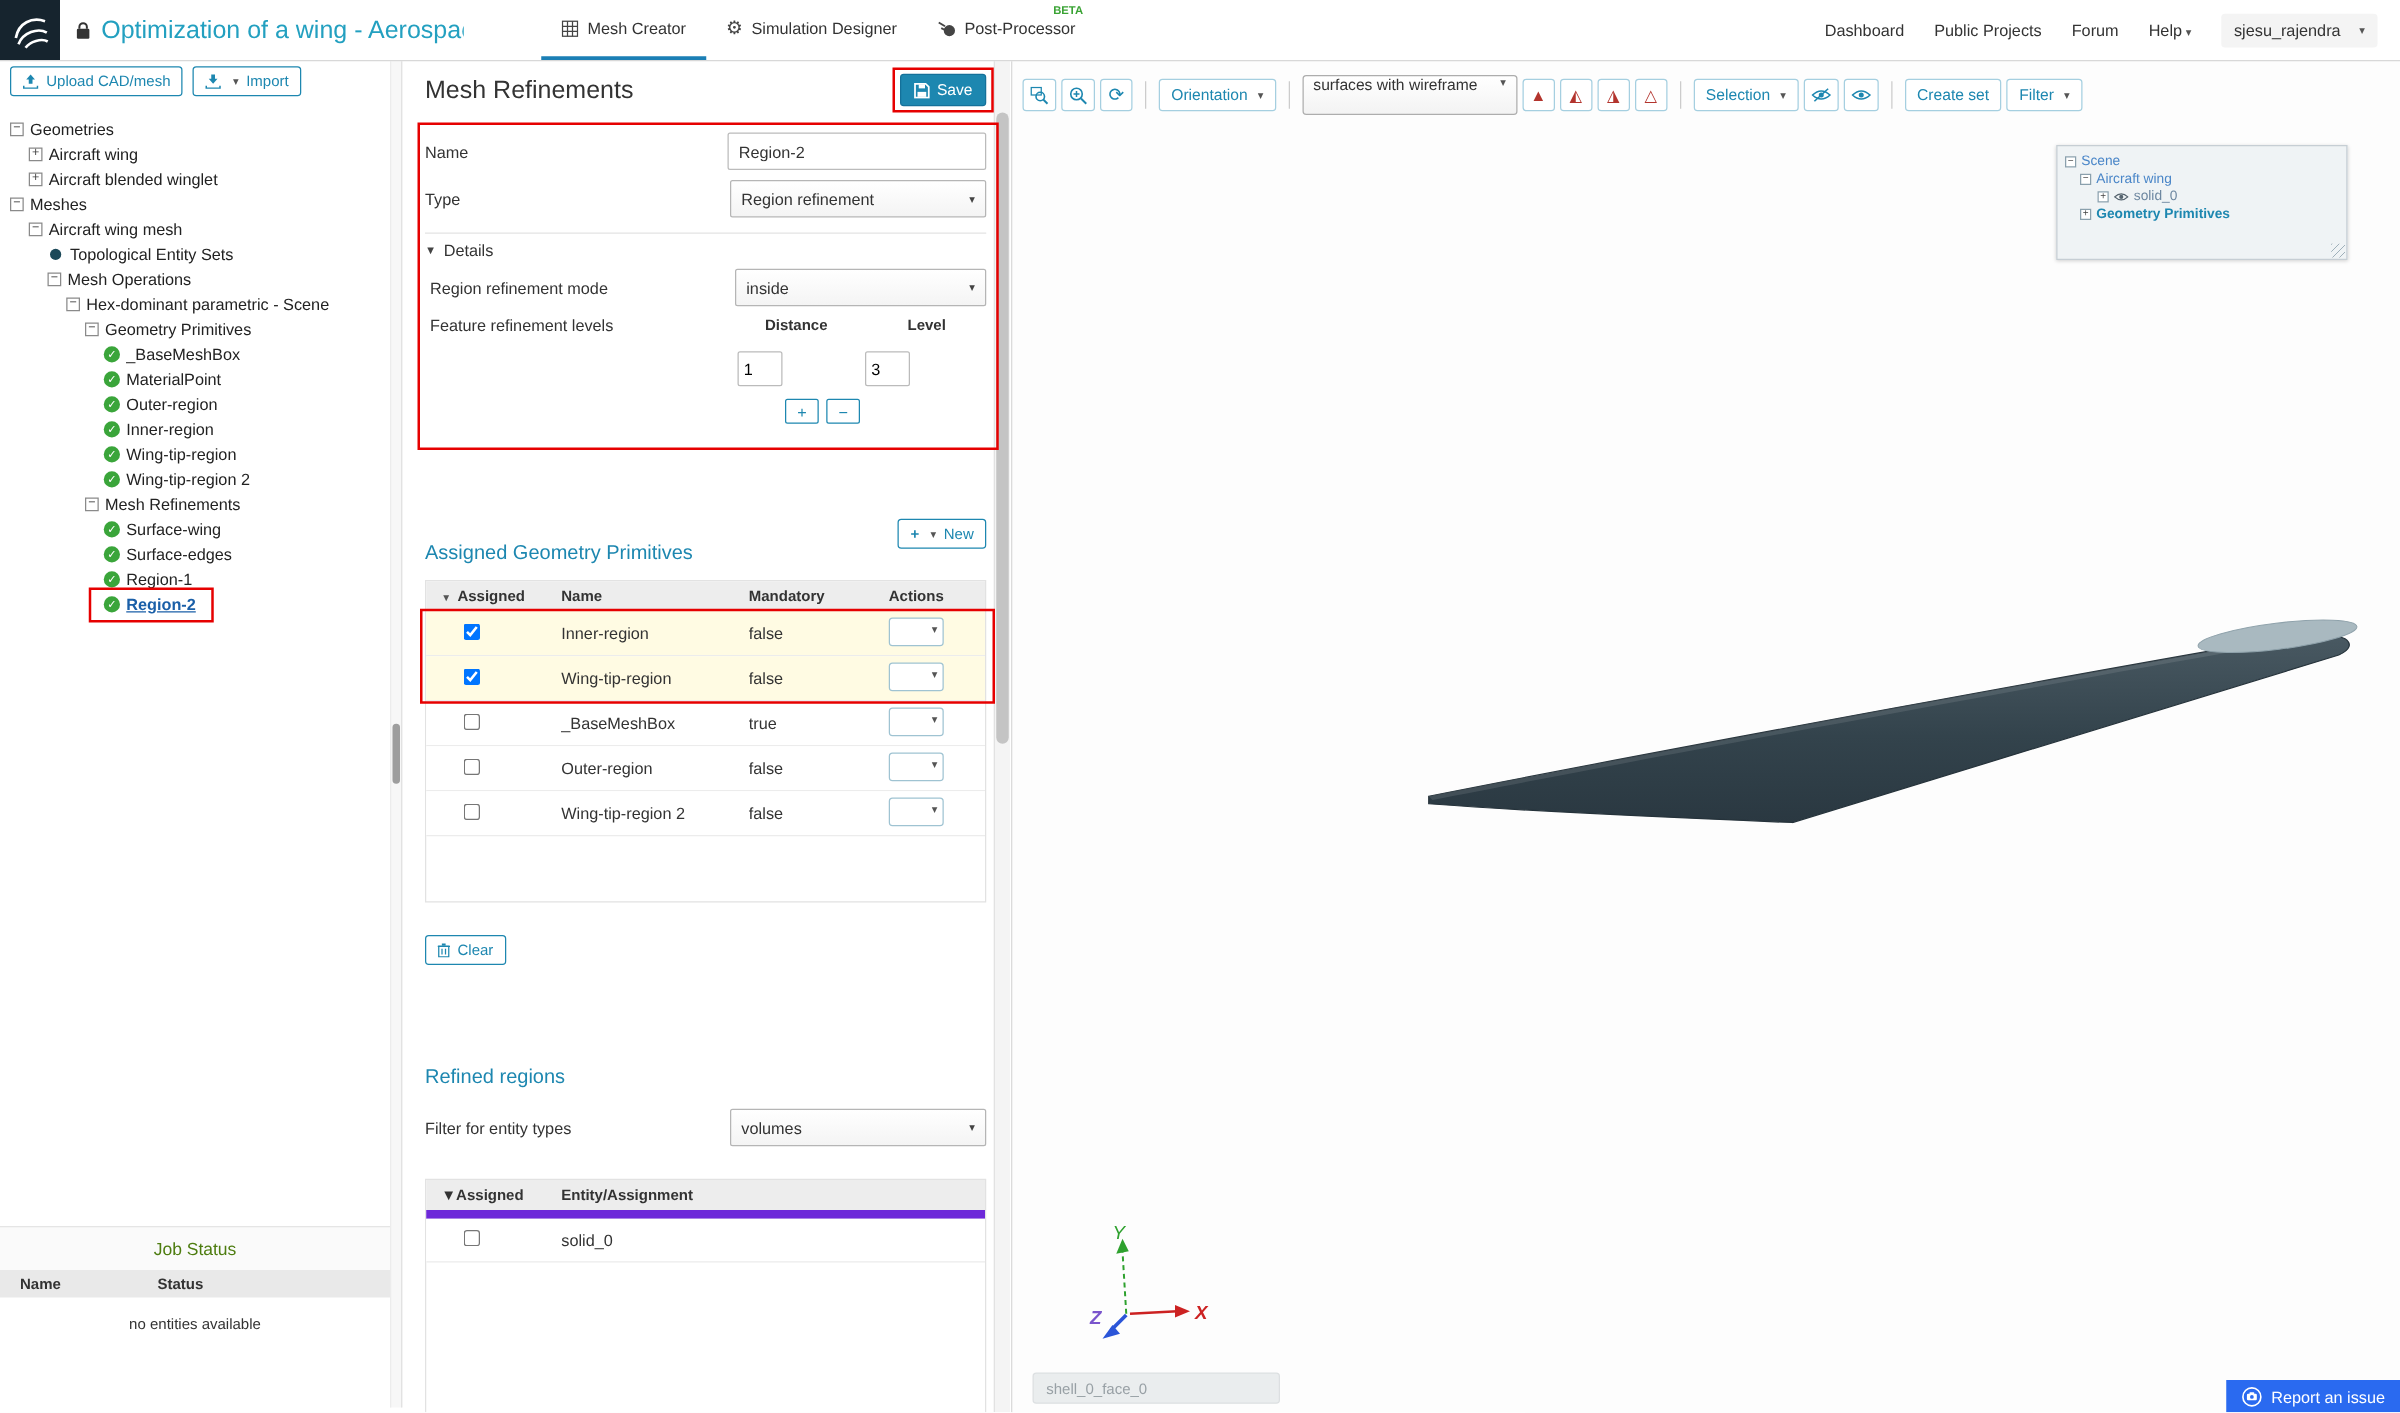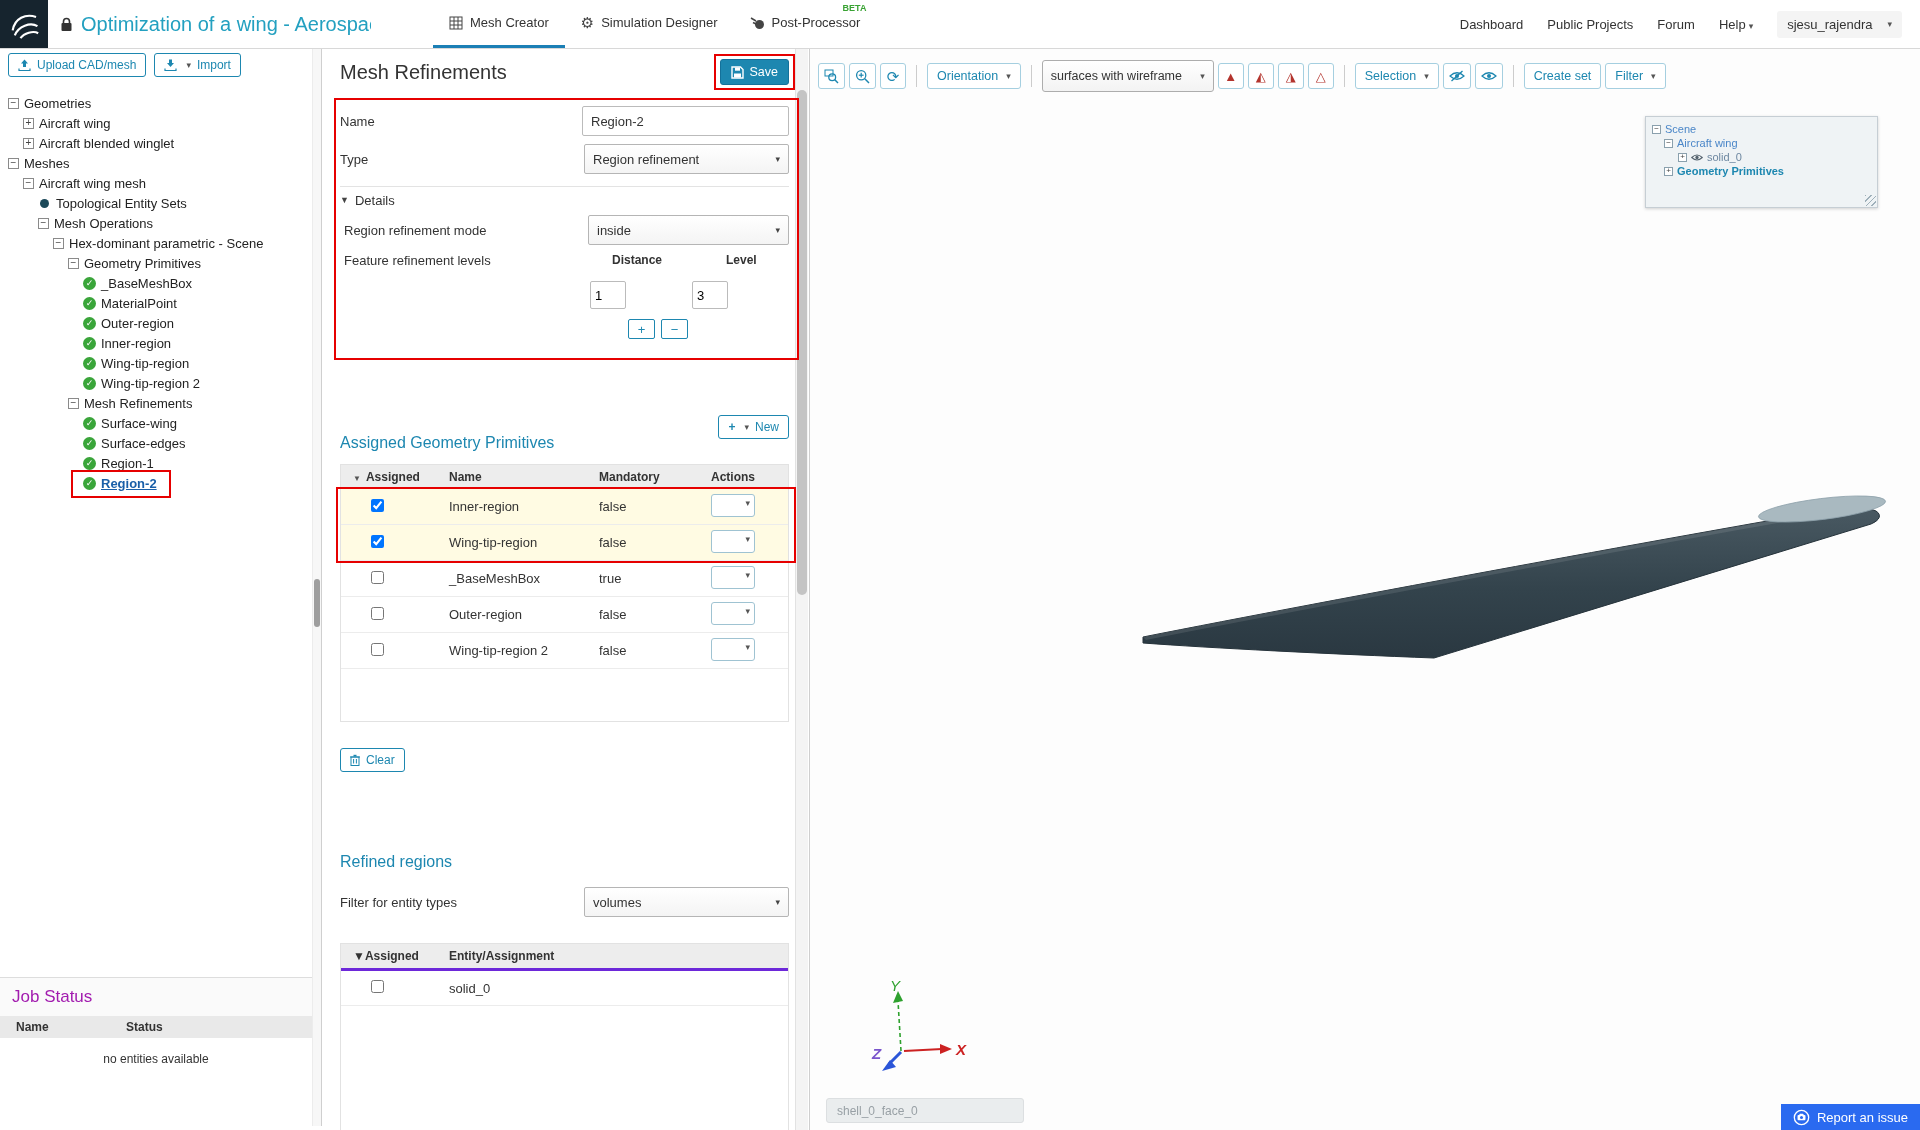--- a/index.html
+++ b/index.html
@@ -35,21 +35,21 @@
   .tdot{width:9px;height:9px;border-radius:50%;background:#1c4959;flex:0 0 auto;margin:0 2px;}
   .tcheck{width:13px;height:13px;border-radius:50%;background:#3aa53a;color:#fff;font-size:9px;line-height:13px;text-align:center;font-weight:bold;flex:0 0 auto;}
   .tlabel{color:#222;}
   .tree-row.selected{position:relative;}
   .tree-row.selected .tlabel{color:#1a5fa8;font-weight:bold;text-decoration:underline;}
   .tree-row.selected::after{content:"";position:absolute;left:71px;top:-3px;width:96px;height:24px;border:2px solid #e60000;pointer-events:none;}
   .side-scroll{position:absolute;right:0;top:0;width:9px;height:1082px;background:#f7f7f7;border-left:1px solid #ececec;box-sizing:border-box;}
   .side-thumb{position:absolute;left:1px;width:6px;top:535px;height:48px;background:#9e9e9e;border-radius:3px;cursor:pointer;}
 
   .jobstatus{position:absolute;left:0;bottom:0;width:312px;border-top:1px solid #ddd;background:#fff;}
-  .js-title{color:#a21caf;font-size:17px;padding:9px 12px;background:#fafafa;cursor:pointer;}
+  .js-title{color:#4d7c0f;font-size:14px;padding:9px 12px;background:#fafafa;cursor:pointer;text-align:center;}
   .js-head{display:flex;background:#e9e9e9;font-size:12px;font-weight:bold;padding:4px 0;}
   .js-head span:first-child{margin-left:16px;width:110px;}
   .js-empty{text-align:center;font-size:12px;color:#333;margin:14px 0 60px 0;}
 
   
   .panel-head{height:48px;display:flex;align-items:center;padding:0 20px 0 18px;}
   .panel-title{font-size:20px;font-weight:400;color:#333;}
   .save-wrap{margin-left:auto;position:relative;}
   .save-btn{background:#1d87b0;color:#fff;border:1px solid #14719a;border-radius:3px;font-size:12.5px;padding:5px 10px;display:inline-flex;gap:6px;align-items:center;cursor:pointer;}
   .ann{position:absolute;border:2px solid #e60000;pointer-events:none;z-index:6;}
@@ -96,34 +96,34 @@
   .arow.hl{background:#fffbe3;}
   .c-check{padding-left:18px;}
   .c-check input{width:13px;height:13px;margin:0;cursor:pointer;}
   .mini-select{display:inline-block;width:42px;height:21px;border:1px solid #9fc3d2;border-radius:3px;background:#fff;position:relative;cursor:pointer;}
   .mcaret{position:absolute;right:4px;top:3px;font-size:9px;color:#555;}
   .a-empty{height:52px;}
   .rows-ann{left:-5px;right:-8px;top:22px;height:72px;}
 
   .clear-row{margin:26px 20px 0 18px;}
   .rtable{margin:26px 20px 0 18px;border:1px solid #e2e2e2;font-size:13px;}
-  .rhead{display:grid;grid-template-columns:96px 1fr;align-items:center;height:24px;background:#ededed;font-size:12px;font-weight:bold;padding-left:12px;border-bottom:3px solid #6d28d9;}
+  .rhead{display:grid;grid-template-columns:96px 1fr;align-items:center;height:24px;background:#ededed;font-size:12px;font-weight:bold;padding-left:12px;border-bottom:7px solid #6d28d9;}
   .rrow{grid-template-columns:96px 1fr;height:34px;}
   .r-empty{height:192px;}
   .row-filter{margin:16px 20px 0 18px;align-items:center;}
 
   .panel-scroll{position:absolute;right:1px;top:0;width:13px;height:1082px;background:#f4f4f4;border-left:1px solid #e2e2e2;box-sizing:border-box;}
   .panel-thumb{position:absolute;left:1px;width:10px;top:42px;height:505px;background:#c4c4c4;border-radius:5px;cursor:pointer;}
 
   
   .vtoolbar{position:absolute;left:8px;top:12px;display:flex;align-items:center;gap:4px;z-index:5;}
   .vbtn{height:26px;min-width:26px;box-sizing:border-box;border:1px solid #a5cfe0;border-radius:3px;background:#fff;color:#1d87b0;font-size:12.5px;display:inline-flex;align-items:center;justify-content:center;gap:5px;padding:0 5px;cursor:pointer;white-space:nowrap;}
   .vbtn.txt{padding:0 9px;}
   .vsep{width:1px;height:22px;background:#ccc;margin:0 6px;}
-  .vsel{height:32px;width:172px;border:1px solid #adadad;border-radius:3px;background:linear-gradient(#fff,#f3f3f3);color:#333;font-size:12.5px;display:inline-flex;align-items:center;justify-content:space-between;padding:0 8px;box-sizing:border-box;cursor:pointer;}
+  .vsel{height:32px;width:172px;border:1px solid #adadad;border-radius:3px;background:linear-gradient(#fff,#f3f3f3);color:#333;font-size:12.5px;display:inline-flex;align-items:flex-start;justify-content:space-between;padding:0 8px;box-sizing:border-box;cursor:pointer;}
   .tri{color:#b3342d;font-size:13px;line-height:1;}
   .refresh-glyph{font-size:15px;line-height:1;}
 
   .scene-box{position:absolute;left:835px;top:68px;width:233px;height:92px;background:#eff3f5;border:1px solid #c6ced4;box-shadow:0 1px 3px rgba(0,0,0,.18);font-size:11px;padding:5px 6px;box-sizing:border-box;}
   .srow{display:flex;align-items:center;gap:4px;height:14px;white-space:nowrap;}
   .srow .sbox{width:9px;height:9px;box-sizing:border-box;border:1px solid #8aa0ad;background:#fff;color:#444;font-size:8px;line-height:6px;text-align:center;flex:0 0 auto;cursor:pointer;}
   .slink{color:#4a86c8;cursor:pointer;}
   .slink.gray{color:#6d87a0;}
   .slink.strong{color:#1d87b0;font-weight:bold;}
   .ind1{padding-left:12px;}

